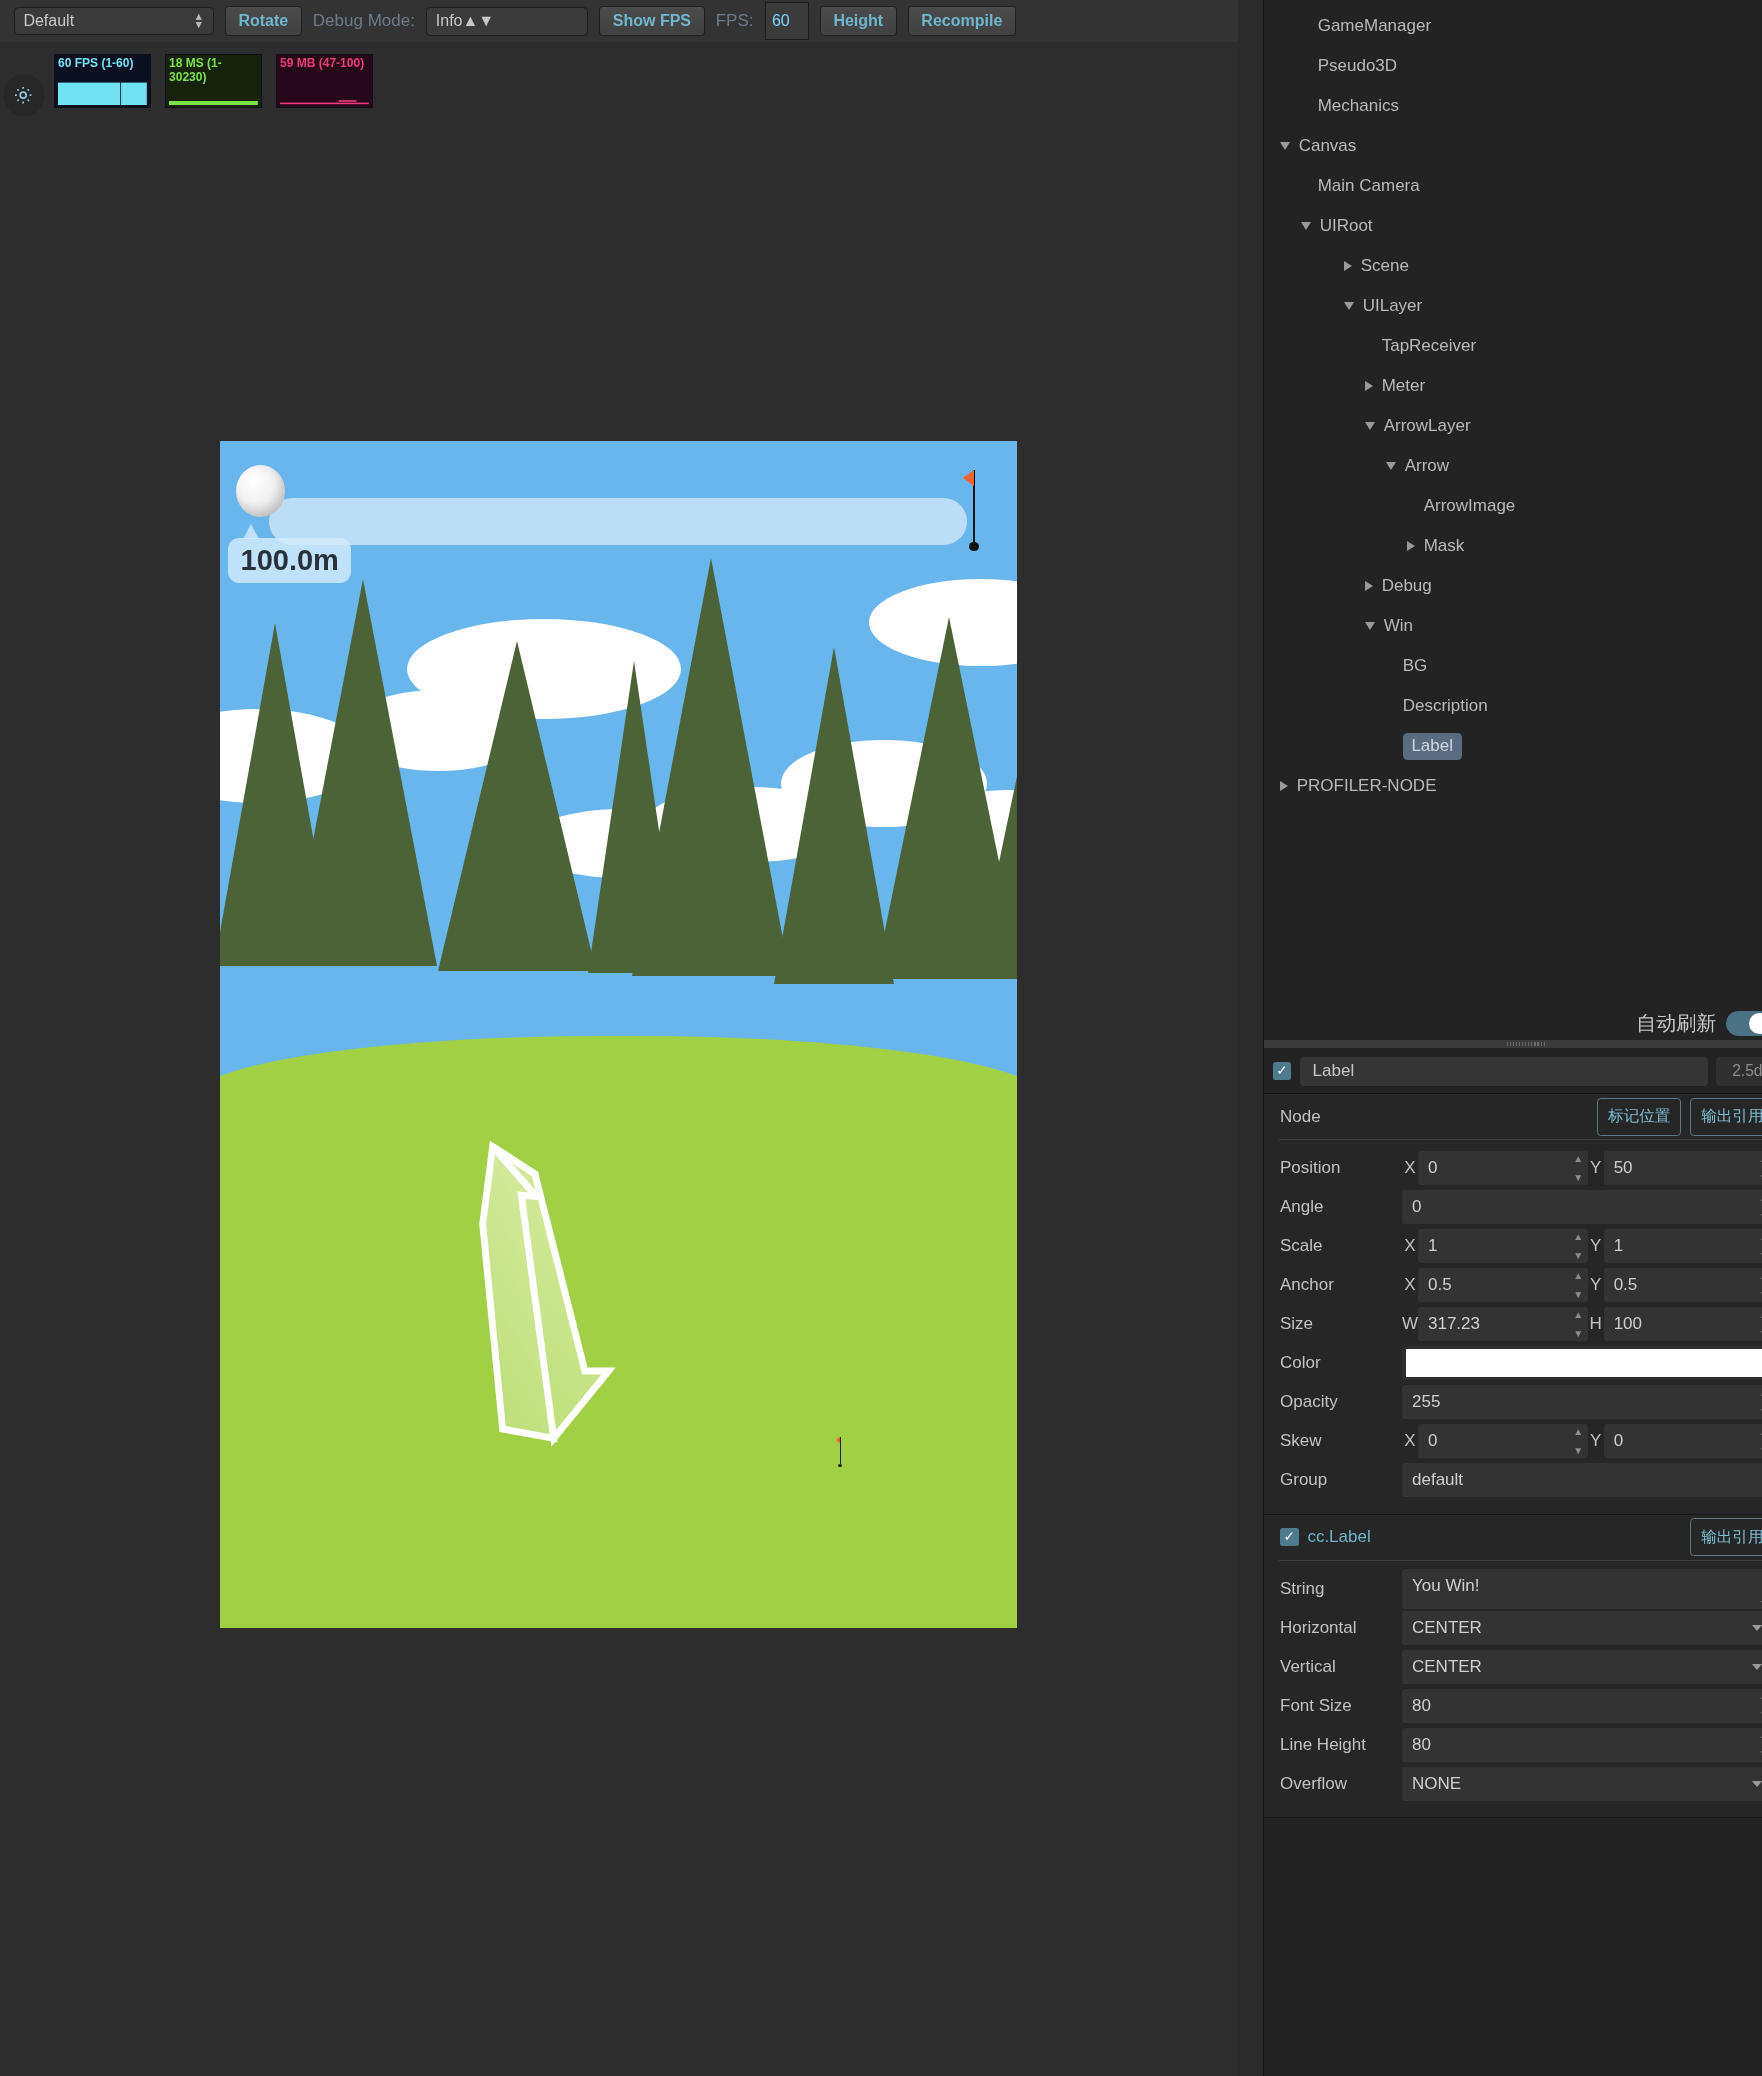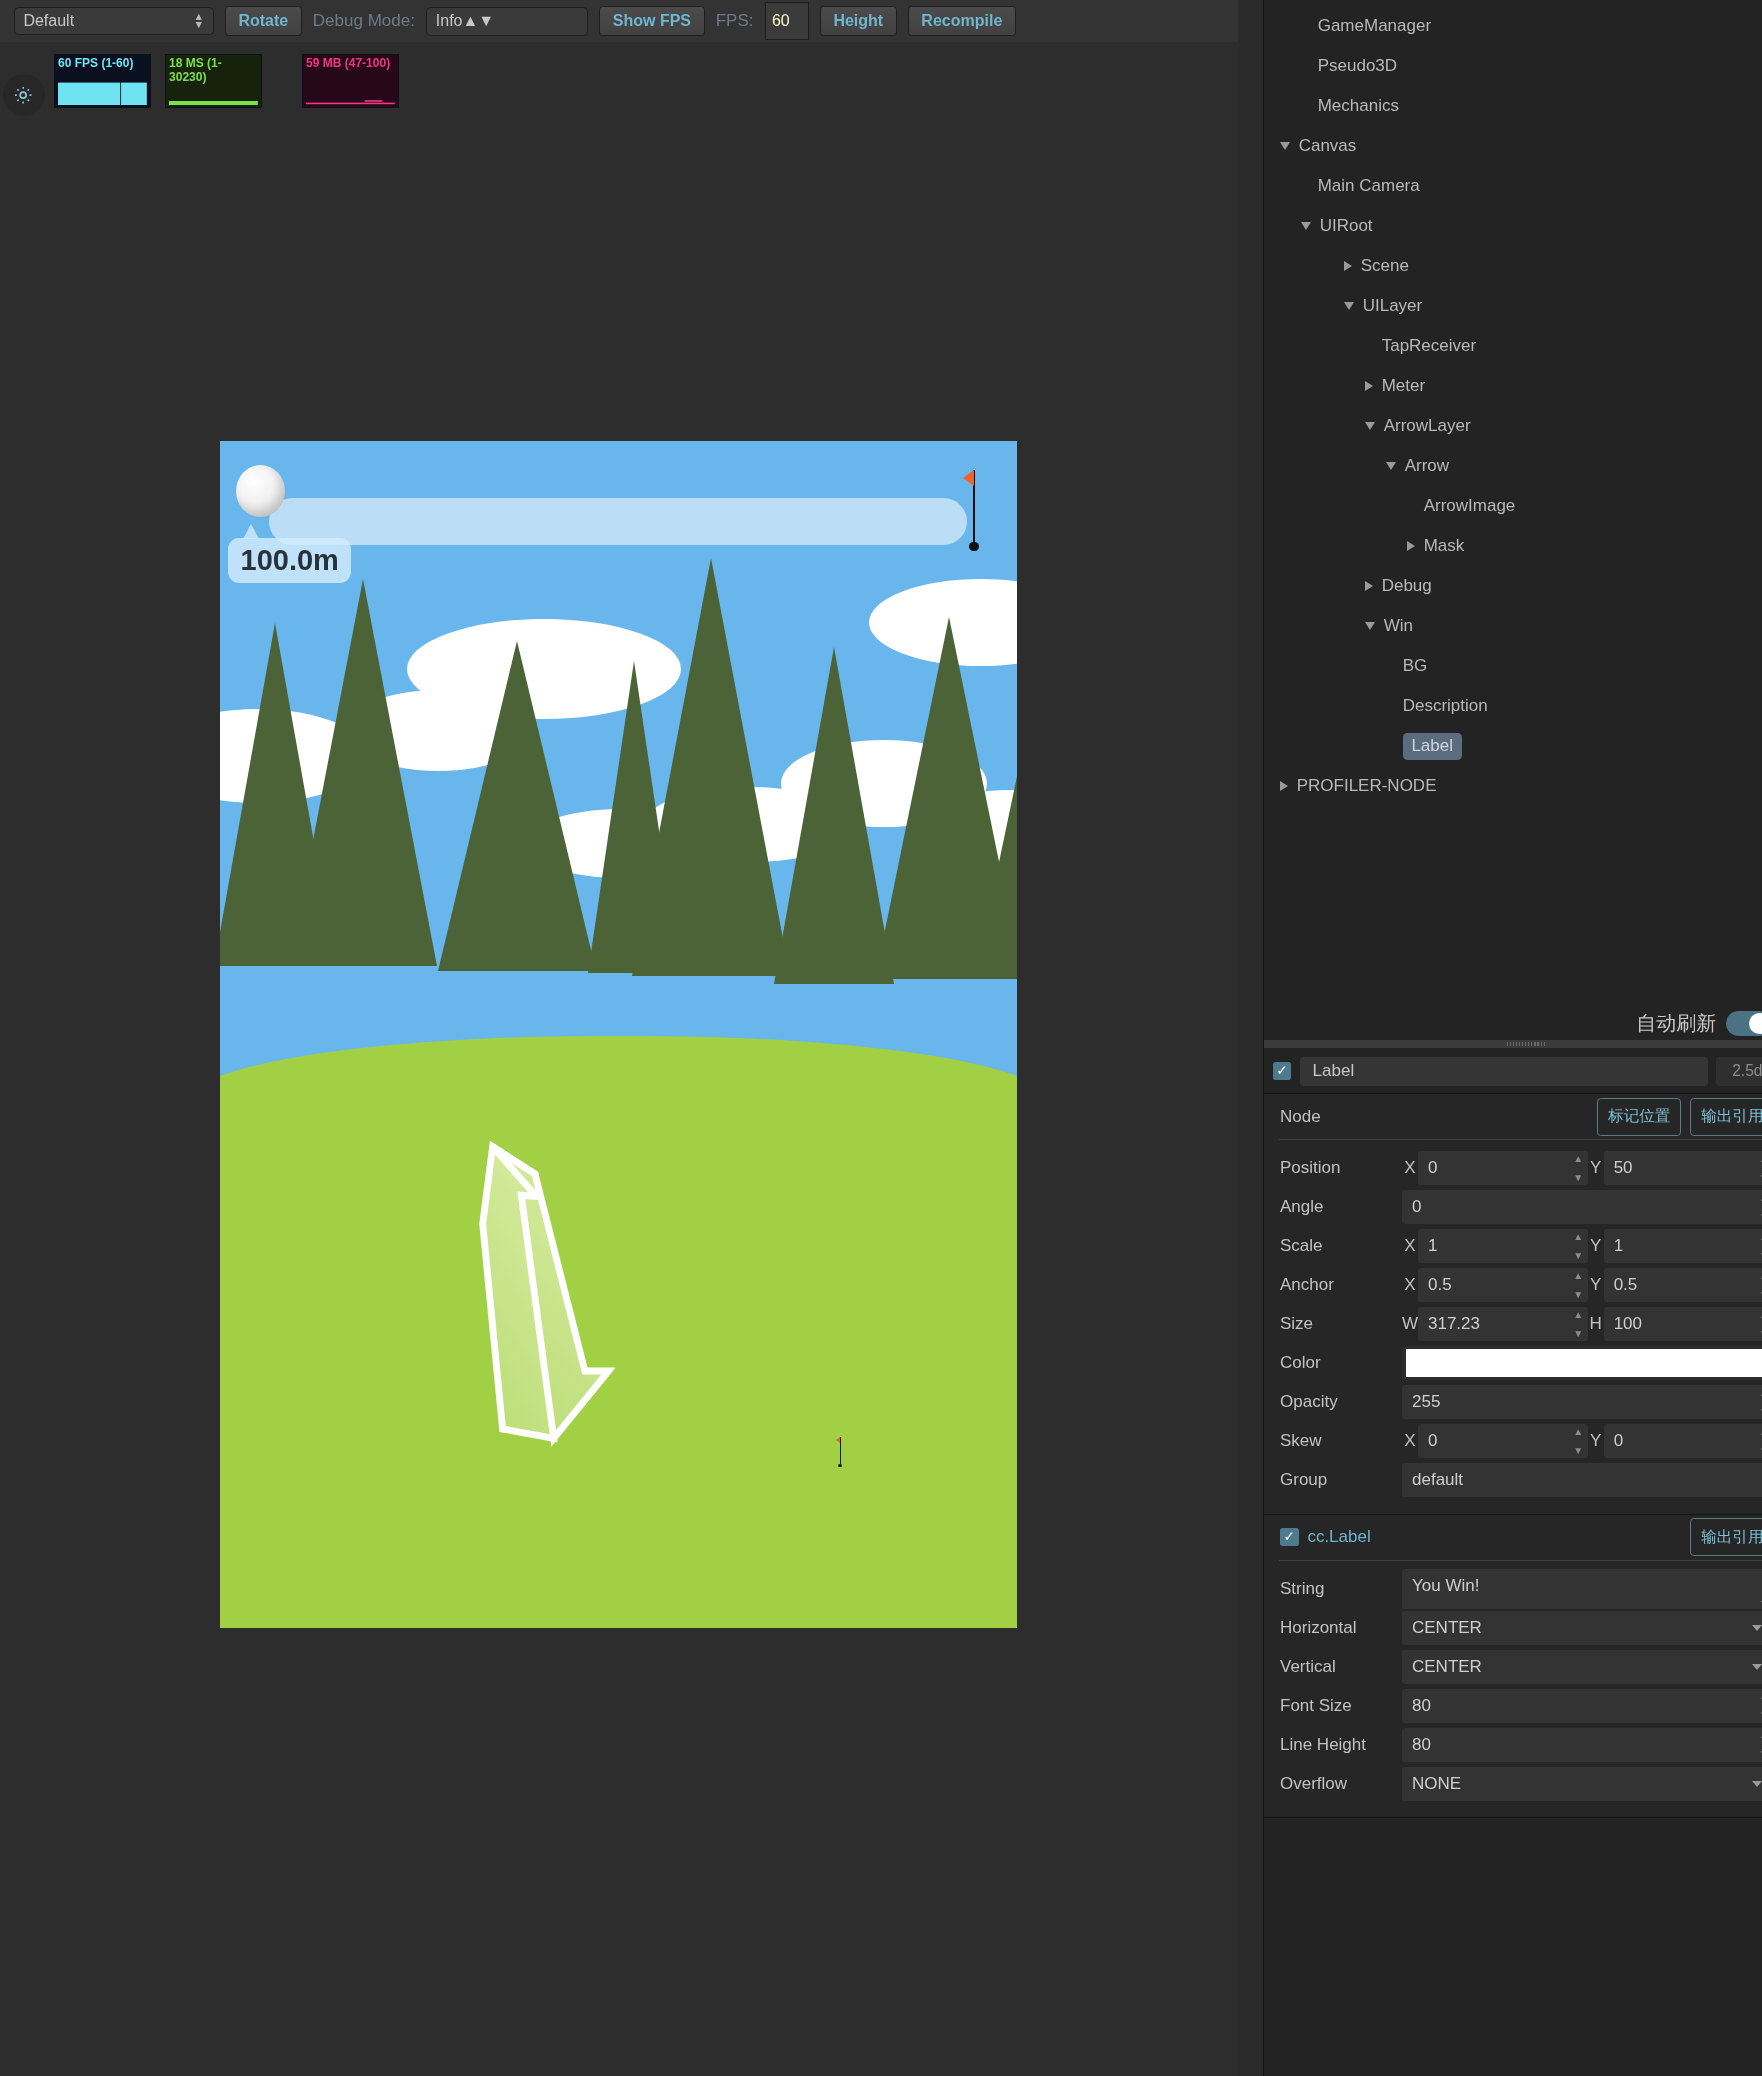--- a/index.html
+++ b/index.html
@@ -48,21 +48,21 @@
     background: linear-gradient(#4b4b4b,#414141);
     border: 0.6px solid #1e1e1e;
     border-radius: 3.7px;
     color: #6fb6cf; font-size: 16px; font-weight: bold;
     display: flex; align-items: center; justify-content: center;
   }
   .tb-label { color: #6d7b8a; font-size: 17px; }
   .tb-num {
     width: 44px; height: 38px;
     background: #3b3b3b; border: 0.6px solid #1c1c1c;
-    color: #fef9c3; font-size: 16px;
+    color: #7dd3fc; font-size: 16px;
     display: flex; align-items: center; padding-left: 6.2px;
   }
   .tb-select-2 {
     width: 162px; height: 29px;
     background: #3a3a3a;
     border: 0.6px solid #1e1e1e;
     border-radius: 4.4px;
     color: #c8c8c8; font-size: 16px;
     display: flex; align-items: center; padding: 0 8.7px;
     position: relative;
@@ -85,21 +85,21 @@
     padding: 1.9px 3.1px 0 3.1px;
     overflow: hidden;
   }
   .stat-title { font-size: 12px; font-weight: bold; line-height: 1.15; }
   .stat-graph { position: absolute; left: 3.1px; right: 3.1px; bottom: 2.5px; height: 32px; }
 
   #stat-fps { left: 54px; background: #0b1020; }
   #stat-fps .stat-title { color: #6fe3f2; }
   #stat-ms  { left: 165px; background: #16220b; }
   #stat-ms  .stat-title { color: #7ce04a; }
-  #stat-mb  { left: 276px; background: #26081a; margin-left: 26px; }
+  #stat-mb  { left: 276px; background: #26081a; }
   #stat-mb  .stat-title { color: #f2387c; }
 
   
   #game-view {
     position: absolute; left: 220px; top: 441px;
     width: 797px; height: 1187px;
     background: #6cb8ec;
     overflow: hidden;
   }
   #sky { position: absolute; inset: 0; background: #68b6ec; }

